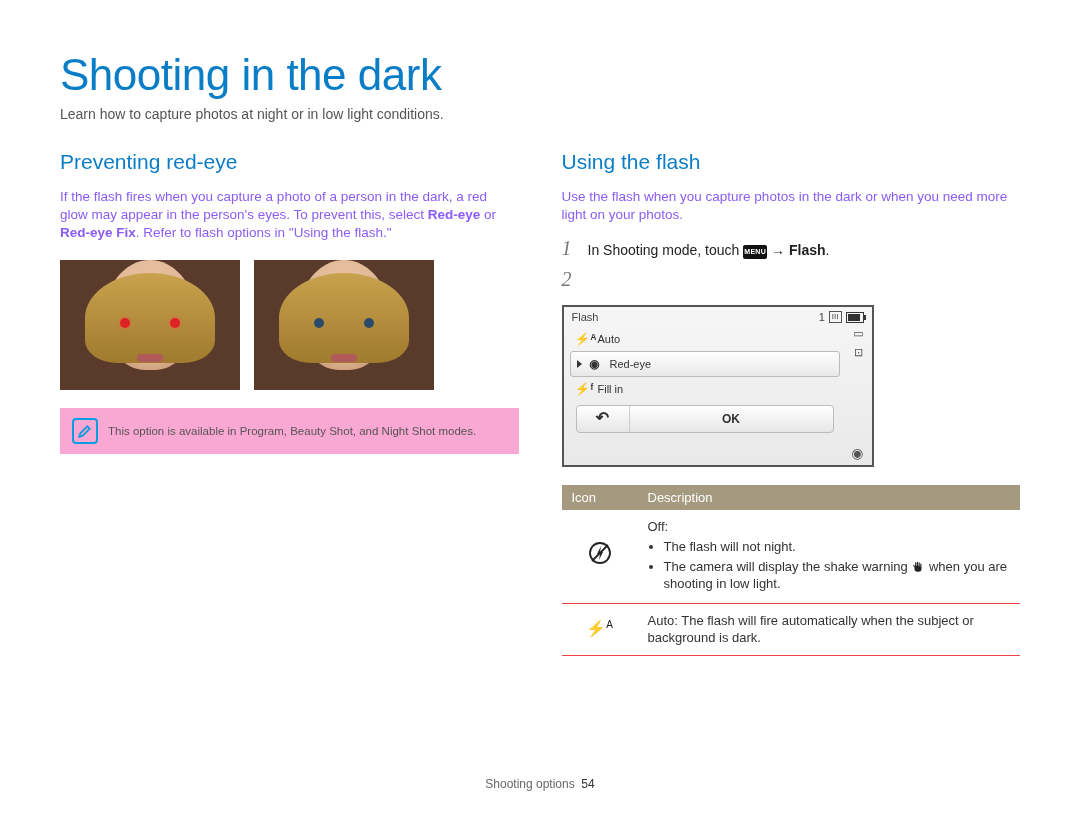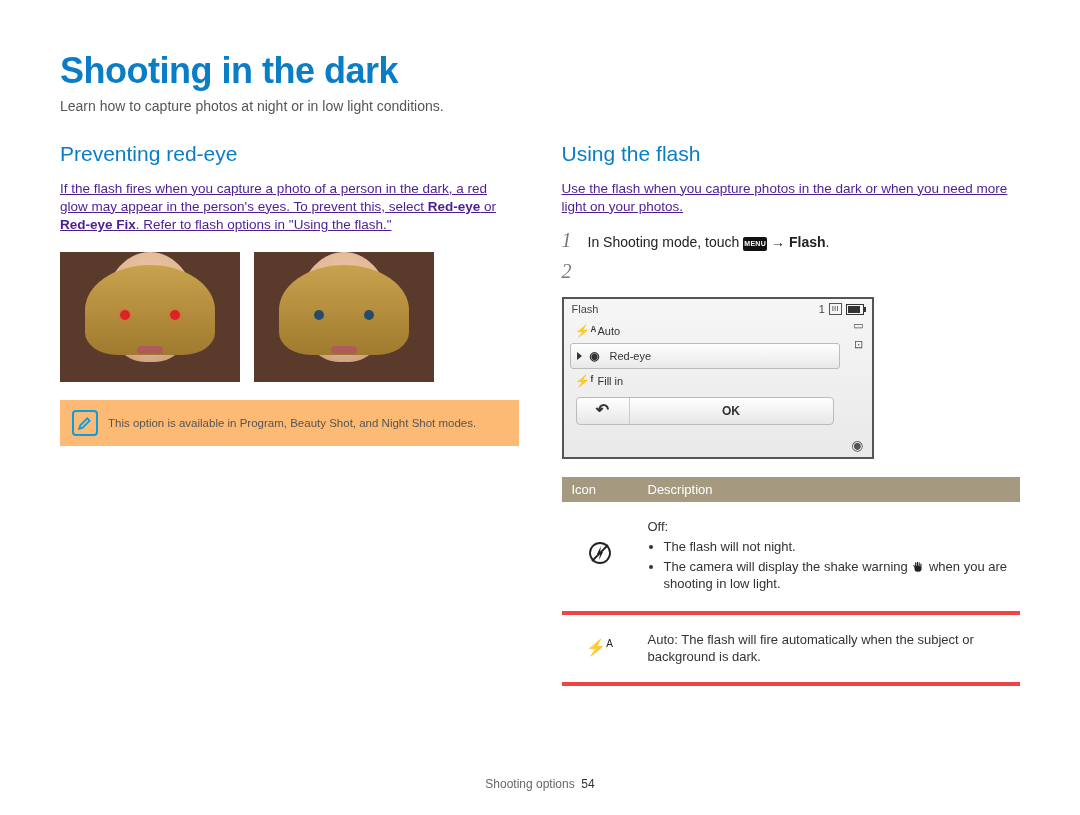--- a/index.html
+++ b/index.html
@@ -7,22 +7,22 @@
     margin: 0;
     background: #fff;
     color: #333;
     width: 1080px;
     height: 815px;
     box-sizing: border-box;
     padding: 50px 60px 30px 60px;
     position: relative;
   }
   .page-title {
-    font-size: 36px;
-    font-weight: 700;
+    font-size: 44px;
+    font-weight: 400;
     color: #0a7dc7;
     margin: 0 0 6px 0;
     letter-spacing: -0.5px;
   }
   .page-subtitle {
     font-size: 14px;
     color: #555;
     margin: 0 0 28px 0;
     font-weight: 300;
   }
@@ -35,24 +35,23 @@
     min-width: 0;
   }
   .section-title {
     font-size: 21px;
     color: #0a7dc7;
     font-weight: 400;
     margin: 0 0 8px 0;
   }
   .body-text {
     font-size: 13.5px;
-    color: #4c1d95;
+    color: #8b5cf6;
     line-height: 1.35;
     font-weight: 300;
-    text-decoration: underline;
   }
   .body-text b { font-weight: 600; }
   .photo-row {
     display: flex;
     gap: 14px;
     margin: 18px 0 18px 0;
   }
   .photo {
     width: 180px;
     height: 130px;
@@ -91,21 +90,21 @@
   .photo.red .eyes span{ background:#d22; box-shadow:0 0 3px #f55; }
   .photo.fixed .eyes span{ background:#2a4a6a; }
   .photo .mouth{
     position:absolute; left:50%; top:72%;
     width:26px;height:8px;transform:translateX(-50%);
     background:#b05a5a;border-radius:4px;z-index:2;
   }
   .note-box {
     display: flex;
     align-items: center;
-    background: #fdba74;
+    background: #f9a8d4;
     padding: 10px 12px;
     gap: 10px;
     margin-top: 12px;
   }
   .note-icon {
     width: 22px;
     height: 22px;
     border: 2px solid #0a9de0;
     border-radius: 4px;
     display: flex;
@@ -245,23 +244,23 @@
   .desc-table th {
     background: #a59a7f;
     color: #fff;
     font-weight: 400;
     text-align: left;
     padding: 5px 10px;
     font-size: 13px;
   }
   .desc-table th.icon-col { width: 56px; }
   .desc-table td {
-    padding: 16px 10px;
+    padding: 8px 10px;
     vertical-align: top;
-    border-bottom: 4px solid #ef4444;
+    border-bottom: 1px solid #ef4444;
     font-weight: 300;
     line-height: 1.35;
     color:#333;
     margin-top:48px;
   }
   .desc-table td.icon-cell {
     text-align: center;
     font-size: 22px;
     vertical-align: middle;
     color:#222;

